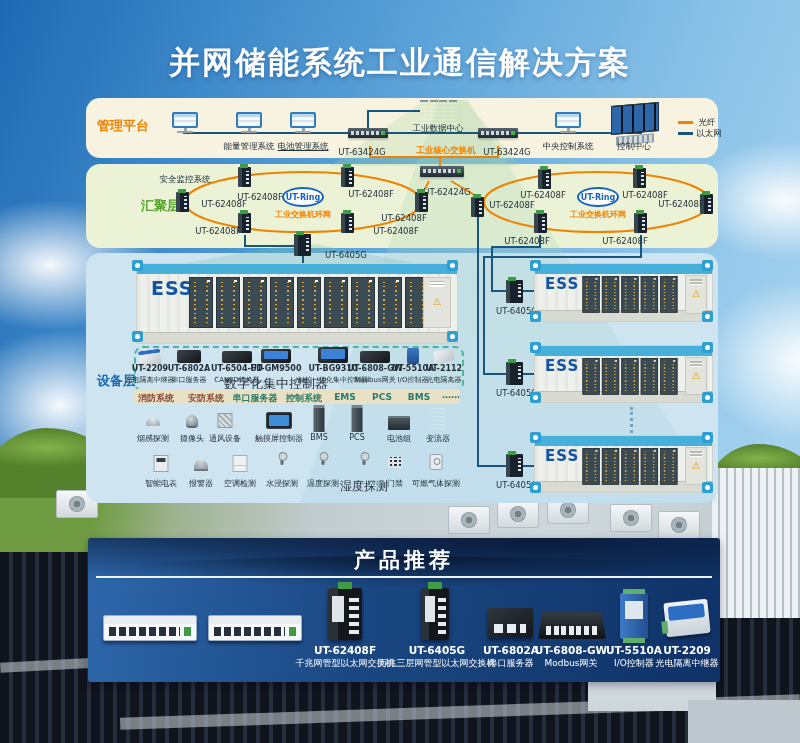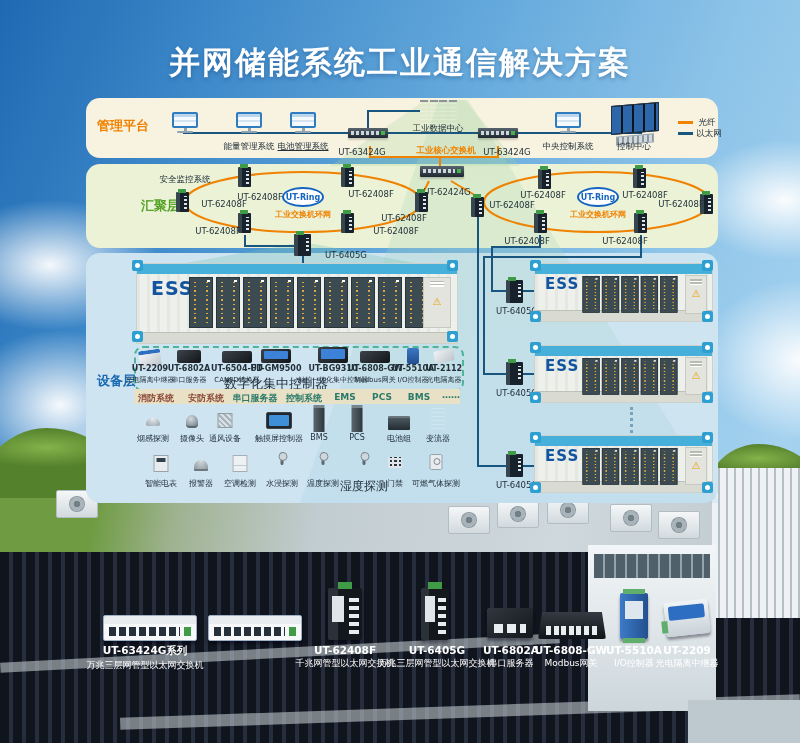--- a/index.html
+++ b/index.html
@@ -477,20 +477,25 @@
         <div class="rk"></div>
         <div class="rk"></div>
       </div>
     <div class="epanel" style="right:5px;top:11px;width:20px;height:36px;"></div>
   </div>
   <div class="bolt" style="left:530px;top:432px;"></div>
   <div class="bolt" style="left:702px;top:432px;"></div>
   <div class="bolt" style="left:530px;top:482px;"></div>
   <div class="bolt" style="left:702px;top:482px;"></div>
 
+  <div class="panel">
+    <div class="wave"></div>
+    <div class="pp-title">产品推荐</div>
+    <div class="pp-line"></div>
+  </div>
 
   <div class="pimg" style="left:150px;top:615px;">
       <div class="prod-rack"></div>
     </div>
   <div class="pimg" style="left:255px;top:615px;">
       <div class="prod-rack"></div>
     </div>
   <div class="pimg" style="left:345px;top:588px;">
       <div class="prod-din" style="width:34px;height:52px;">
         <div class="face"></div>
@@ -511,24 +516,20 @@
     </div>
   <div class="pimg" style="left:634px;top:593px;">
       <div class="prod-5510">
         <div class="face"></div>
       </div>
     </div>
   <div class="pimg" style="left:687px;top:601px;">
       <div class="prod-2209"></div>
     </div>
 
-  <div class="pitem" style="left:145px;top:644px;">
-    <div class="pmodel">UT-63424G系列</div>
-    <div class="pdesc">万兆三层网管型以太网交换机</div>
-  </div>
   <div class="pitem" style="left:345px;top:644px;">
     <div class="pmodel">UT-62408F</div>
     <div class="pdesc">千兆网管型以太网交换机</div>
   </div>
   <div class="pitem" style="left:437px;top:644px;">
     <div class="pmodel">UT-6405G</div>
     <div class="pdesc">万兆三层网管型以太网交换机</div>
   </div>
   <div class="pitem" style="left:511px;top:644px;">
     <div class="pmodel">UT-6802A</div>

